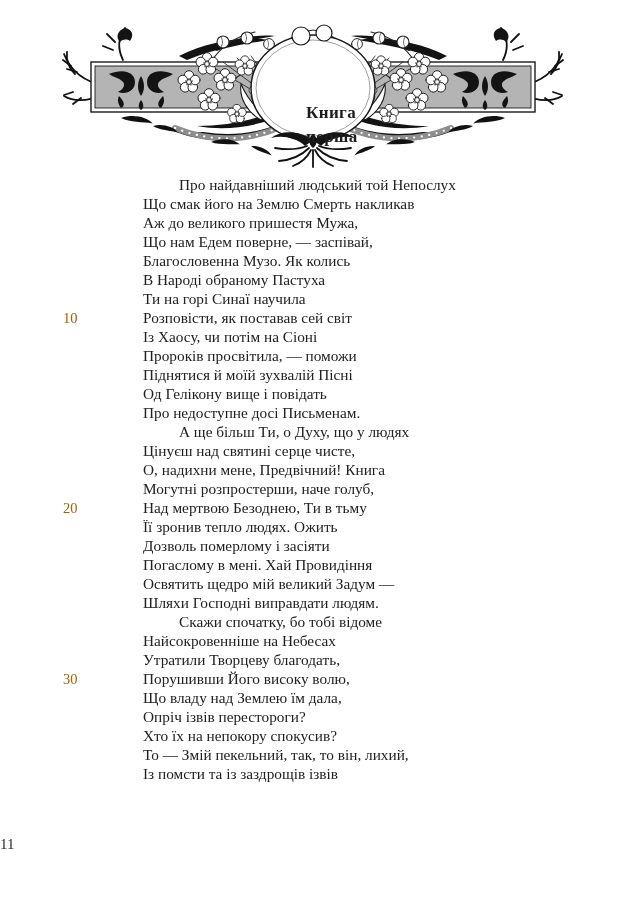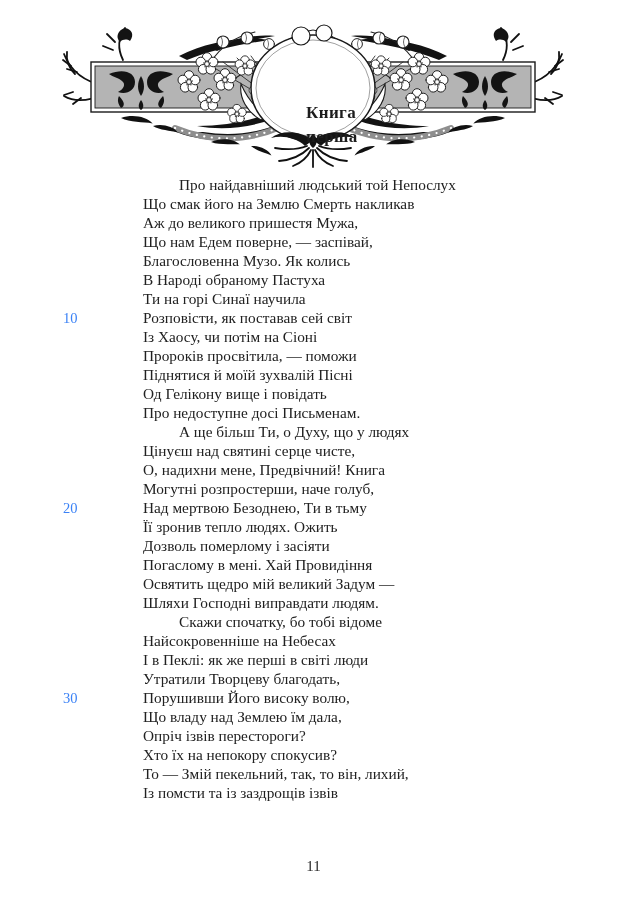--- a/index.html
+++ b/index.html
@@ -13,26 +13,26 @@
   }
   .vignette{position:absolute;left:61px;top:22px;width:504px;height:150px;}
   .vignette svg{position:absolute;left:0;top:0;}
   .vignette-title{
     position:absolute;left:245px;top:64px;width:140px;
     text-align:left;font-weight:bold;font-size:17px;line-height:24px;
     letter-spacing:0.4px;color:#1c1c1c;margin-top:15px;
   }
   .poem{position:absolute;left:63px;top:176px;}
   .vline{display:flex;align-items:baseline;height:19px;}
-  .lnum{flex:0 0 80px;width:80px;font-size:14.5px;color:#3b82f6;}
+  .lnum{flex:0 0 80px;width:80px;font-size:14.5px;color:#a16207;}
   .ltext{font-size:15.3px;white-space:nowrap;color:#212121;}
   .vline.indent .ltext{padding-left:36px;text-align:center;}
   .folio{
-    position:absolute;left:0;top:858px;width:100%;
-    text-align:center;font-size:15px;color:#2a2a2a;
+    position:absolute;left:0;top:836px;width:100%;
+    font-size:15px;color:#2a2a2a;
   }
   .blk{fill:#131313;stroke:none;}
   .st1{stroke:#222;stroke-width:1.1;fill:none;}
   .st2{stroke:#111;stroke-width:1.8;fill:none;}
 </style>
 </head>
 <body>
 
 <div class="page">
 
@@ -258,24 +258,20 @@
       <div class="vline indent">
         <span class="lnum"></span>
         <span class="ltext">Скажи спочатку, бо тобі відоме</span>
       </div>
       <div class="vline">
         <span class="lnum"></span>
         <span class="ltext">Найсокровенніше на Небесах</span>
       </div>
       <div class="vline">
         <span class="lnum"></span>
-        <span class="ltext">І в Пеклі: як же перші в світі люди</span>
-      </div>
-      <div class="vline">
-        <span class="lnum"></span>
         <span class="ltext">Утратили Творцеву благодать,</span>
       </div>
       <div class="vline">
         <span class="lnum">30</span>
         <span class="ltext">Порушивши Його високу волю,</span>
       </div>
       <div class="vline">
         <span class="lnum"></span>
         <span class="ltext">Що владу над Землею їм дала,</span>
       </div>

